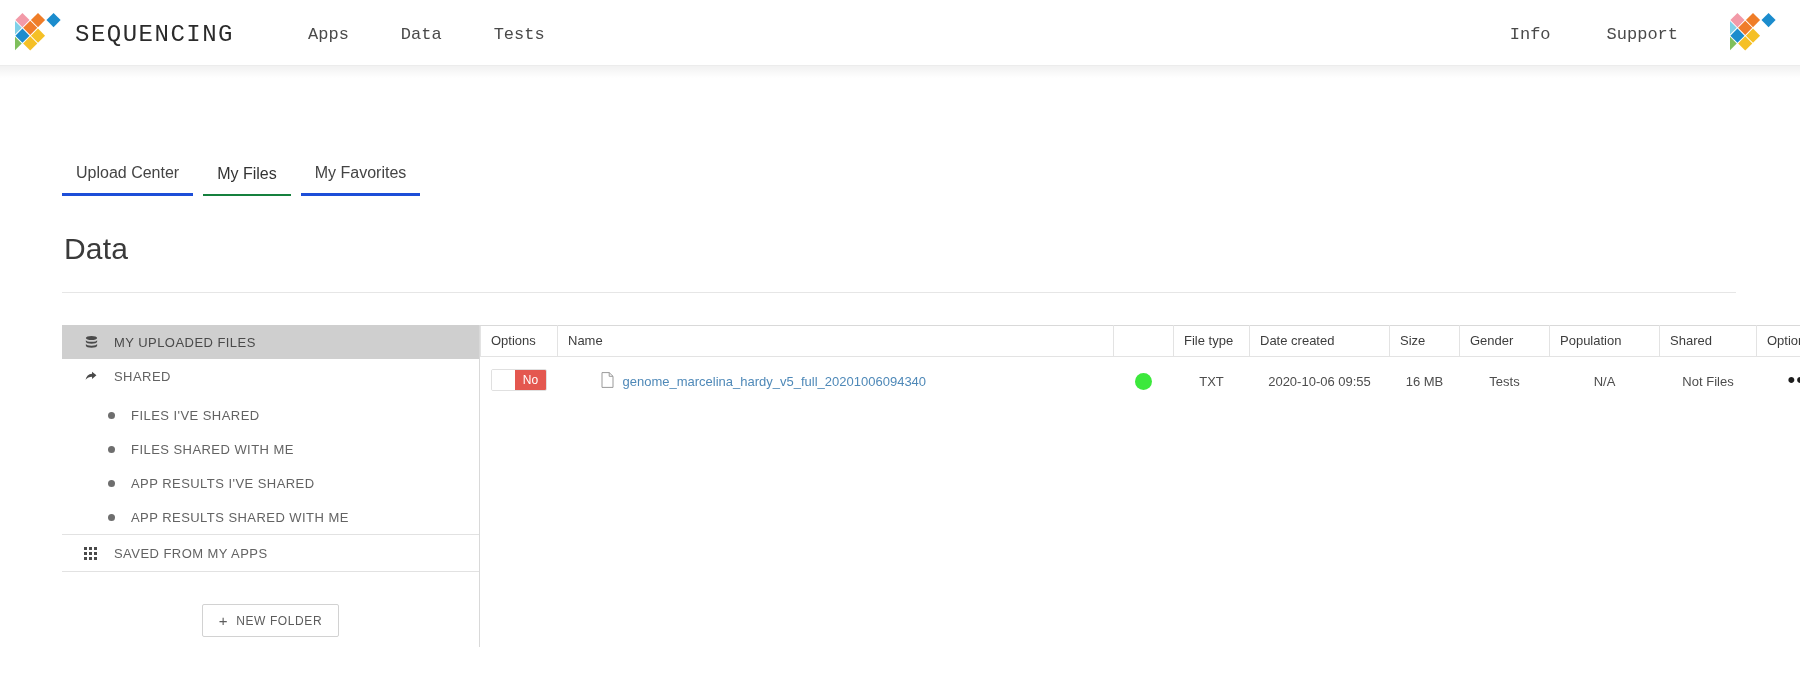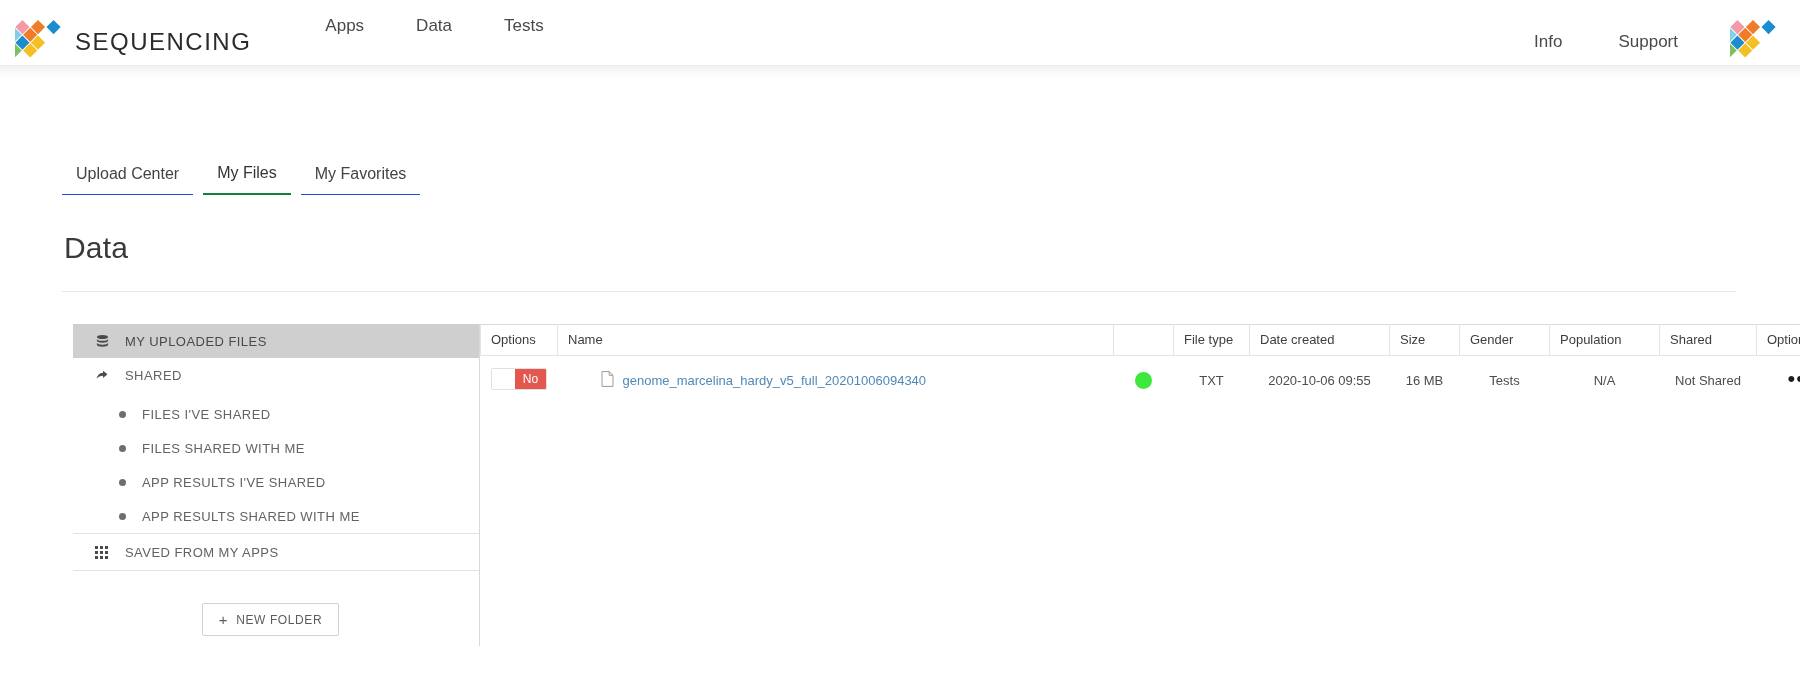--- a/index.html
+++ b/index.html
@@ -10,23 +10,24 @@
     font-family: "Liberation Sans", sans-serif;
     overflow: hidden;
   }
 
   
   .topbar {
     position: relative;
     height: 66px;
     background: #ffffff;
     display: flex;
-    align-items: flex-start;
-    padding: 16px 20px 0 10px;
+    align-items: center;
+    padding: 4px 20px 0 10px;
     border-bottom: 1px solid #ececec;
+    font-family: Liberation Mono, monospace;
   }
   .topbar-shadow {
     height: 12px;
     background: linear-gradient(to bottom, rgba(0,0,0,0.055), rgba(0,0,0,0));
   }
   .brand { display: flex; align-items: center; gap: 14px; margin-left: 5px; }
   .logo-mark { width: 46px; height: 52px; display:block; }
   .brand-name {
     font-size: 24px;
     letter-spacing: 1.5px;
@@ -56,21 +57,21 @@
   .tabs {
     display: flex;
     align-items: flex-end;
     margin-top: 86px;
     gap: 0;
   }
   .tab {
     font-size: 16px;
     color: #444;
     padding: 0 14px 11px 14px;
-    border-bottom: 1px solid #1d4ed8;
+    border-bottom: 3px solid #1d4ed8;
     cursor: pointer;
     white-space: nowrap;
   }
   .tab.active {
     border-bottom: 2px solid #15803d;
     color: #333;
   }
   .tab-gap { width: 10px; }
 
   .page-title {
@@ -99,21 +100,20 @@
   }
   .side-row {
     display: flex;
     align-items: center;
     height: 34px;
     font-size: 13px;
     letter-spacing: 0.45px;
     color: #636363;
     padding-left: 22px;
     cursor: pointer;
-    margin-left: 11px;
   }
   .side-row.selected {
     background: #cfcfcf;
     color: #4a4a4a;
   }
   .side-row.bordered-top { border-top: 1px solid #e2e2e2; }
   .side-row.bordered-bottom { border-bottom: 1px solid #e2e2e2; }
   .side-row .ico {
     width: 20px; height: 16px;
     margin-right: 10px;
@@ -404,21 +404,21 @@
               </span>
             </td>
             <td class="cell-center">
               <span class="status-dot"></span>
             </td>
             <td>TXT</td>
             <td>2020-10-06 09:55</td>
             <td>16 MB</td>
             <td>Tests</td>
             <td>N/A</td>
-            <td>Not Shared</td>
+            <td>Not Files</td>
             <td class="cell-center">
               <span class="ellipsis">•••</span>
             </td>
           </tr>
         </tbody>
       </table>
     </div>
 
   </div>
 </div>

